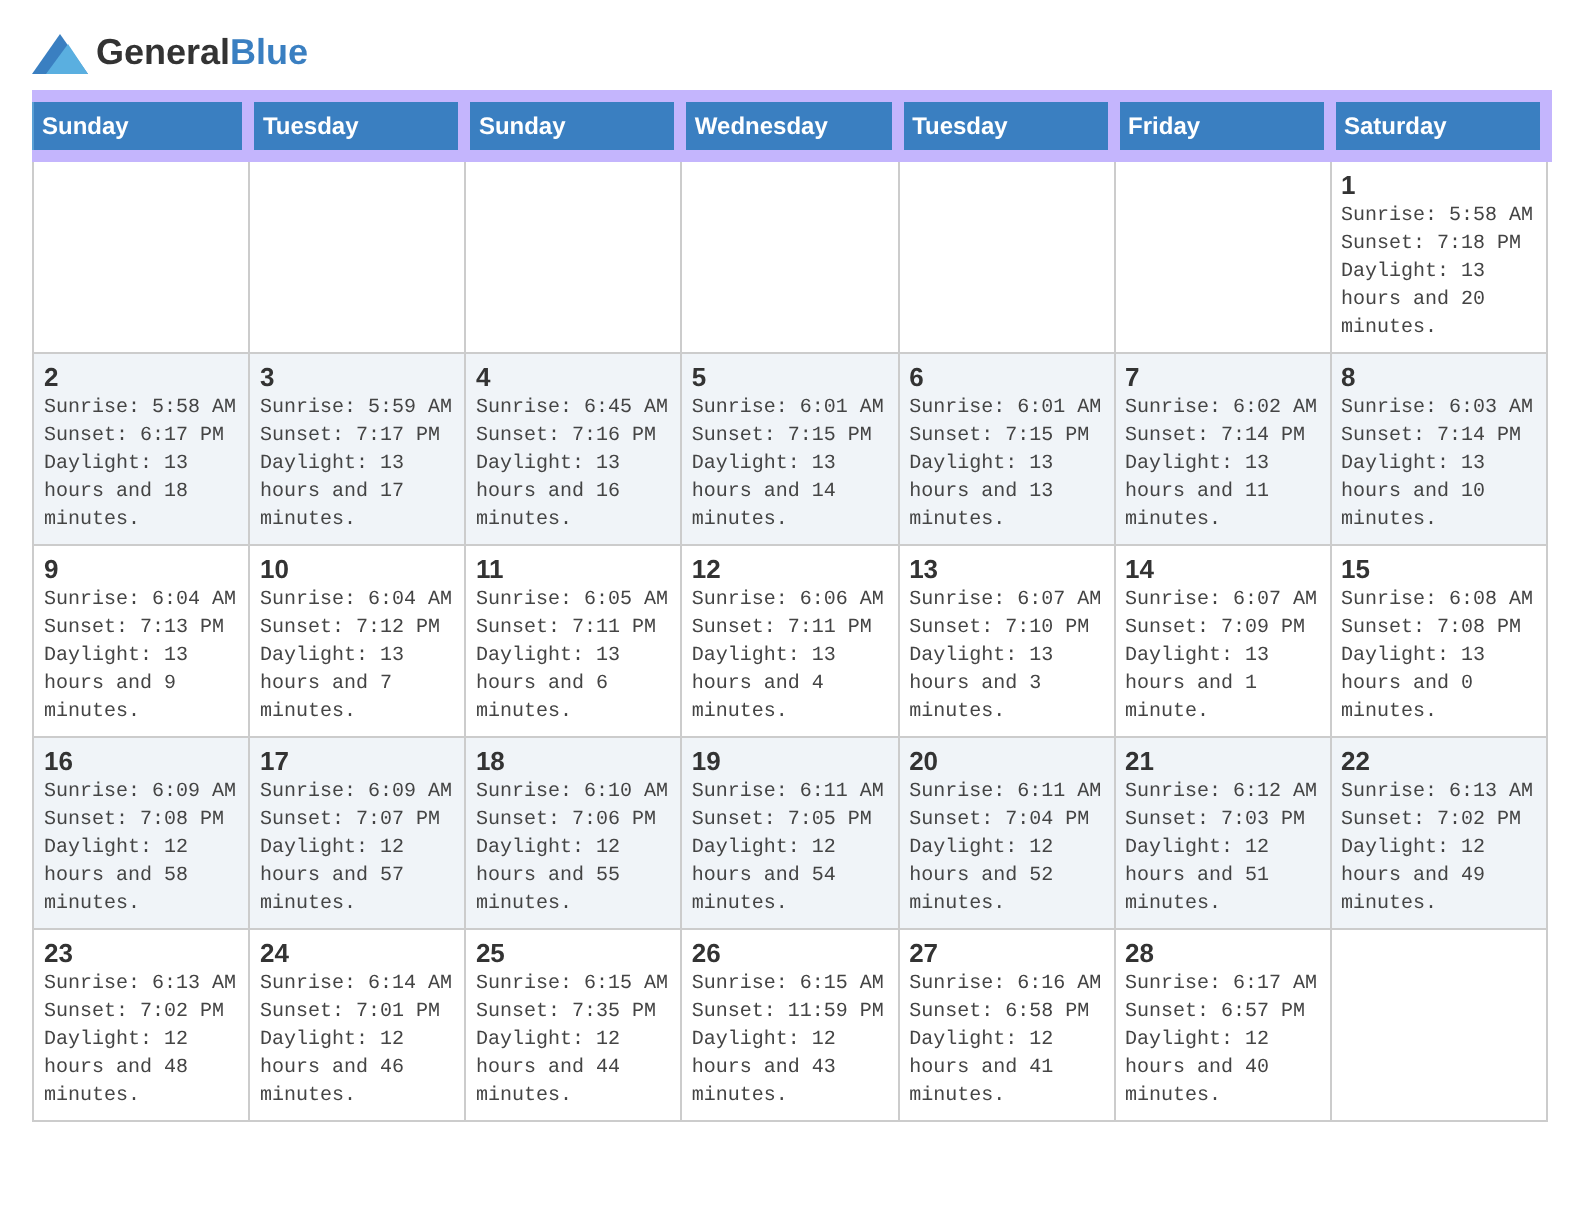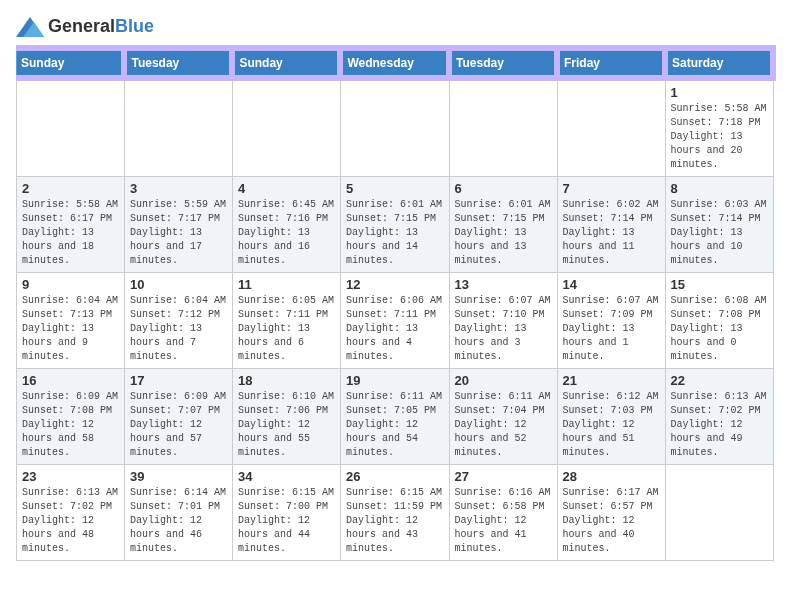--- a/index.html
+++ b/index.html
@@ -270,29 +270,29 @@
         </td>
       </tr>
       <tr>
         <td>
           <span class="day-num">23</span>
           <div class="day-info">Sunrise: 6:13 AM
 Sunset: 7:02 PM
 Daylight: 12 hours and 48 minutes.</div>
         </td>
         <td>
-          <span class="day-num">39</span>
+          <span class="day-num">24</span>
           <div class="day-info">Sunrise: 6:14 AM
 Sunset: 7:01 PM
 Daylight: 12 hours and 46 minutes.</div>
         </td>
         <td>
-          <span class="day-num">34</span>
+          <span class="day-num">25</span>
           <div class="day-info">Sunrise: 6:15 AM
-Sunset: 7:00 PM
+Sunset: 7:35 PM
 Daylight: 12 hours and 44 minutes.</div>
         </td>
         <td>
           <span class="day-num">26</span>
           <div class="day-info">Sunrise: 6:15 AM
 Sunset: 11:59 PM
 Daylight: 12 hours and 43 minutes.</div>
         </td>
         <td>
           <span class="day-num">27</span>

